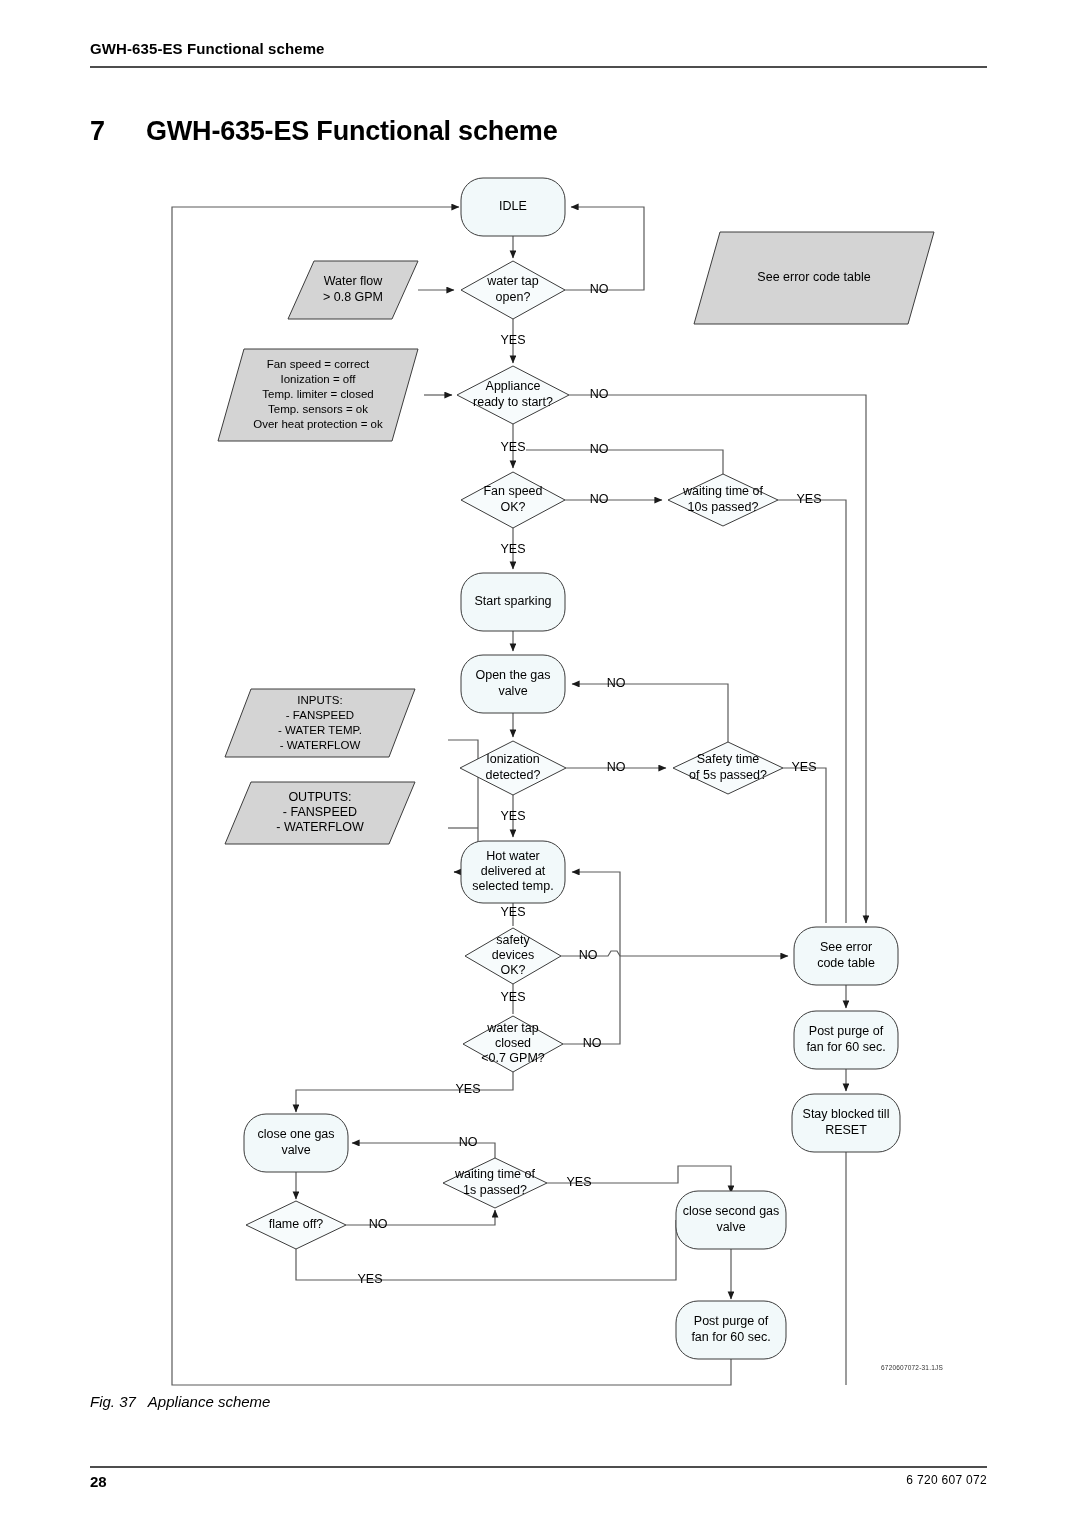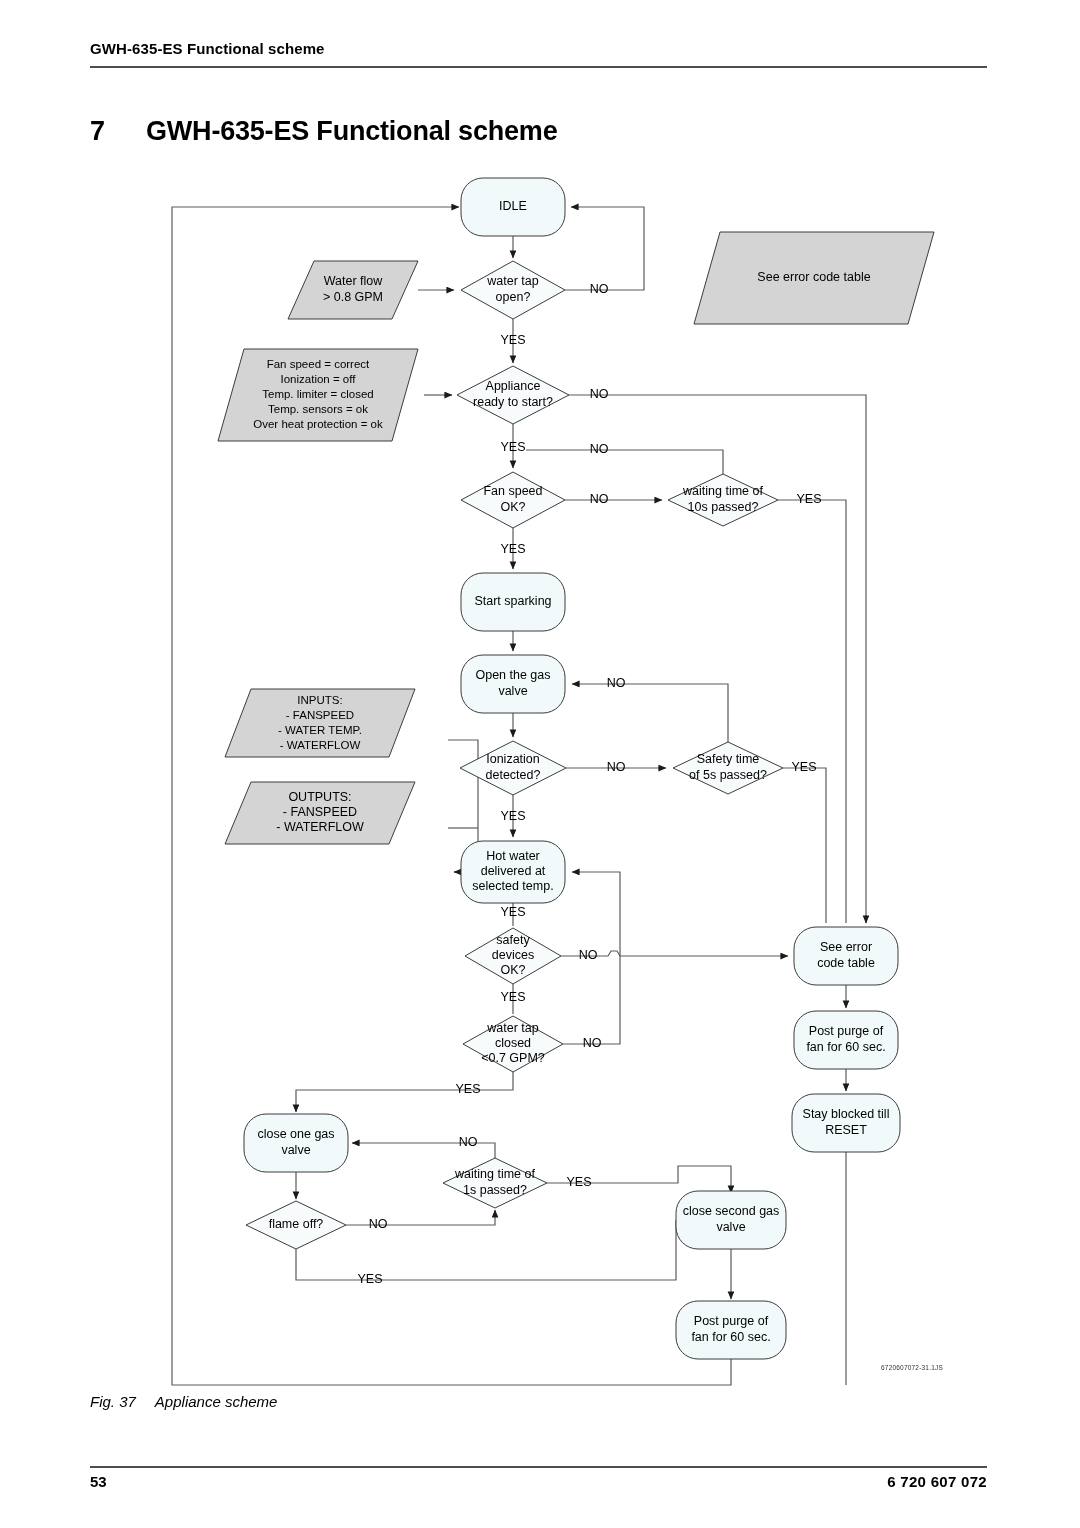--- a/index.html
+++ b/index.html
@@ -49,34 +49,34 @@
   .figid{
     font-family:"Liberation Sans", sans-serif;
     font-size:6.5px;fill:#333;letter-spacing:.2px;
   }
 
   
   .caption{
     position:absolute;left:90px;top:1393px;
     font-size:15px;font-style:italic;
   }
-  .caption .lbl{margin-right:19px;}
+  .caption .lbl{margin-right:12px;}
 
   
   .footrule{
     position:absolute;left:90px;top:1466px;width:897px;height:2px;
     background:#4d4d4d;
   }
   .pagenum{
     position:absolute;left:90px;top:1473px;
     font-size:15px;font-weight:bold;
   }
   .docid{
     position:absolute;right:93px;top:1473px;
-    font-size:15px;font-weight:bold;letter-spacing:.3px;
+    font-size:12px;font-weight:normal;letter-spacing:.3px;
   }
 </style>
 </head>
 <body>
 
 <div class="page">
 
   <div class="runhead">GWH-635-ES Functional scheme</div>
   <div class="runrule"></div>
 
@@ -207,16 +207,16 @@
 
       <text class="figid" x="833" y="1210">6720607072-31.1JS</text>
     </svg>
   </div>
 
   <div class="caption">
     <span class="lbl">Fig. 37</span><span>Appliance scheme</span>
   </div>
 
   <div class="footrule"></div>
-  <div class="pagenum">53</div>
+  <div class="pagenum">28</div>
   <div class="docid">6 720 607 072</div>
 
 </div>
 
 </body></html>

